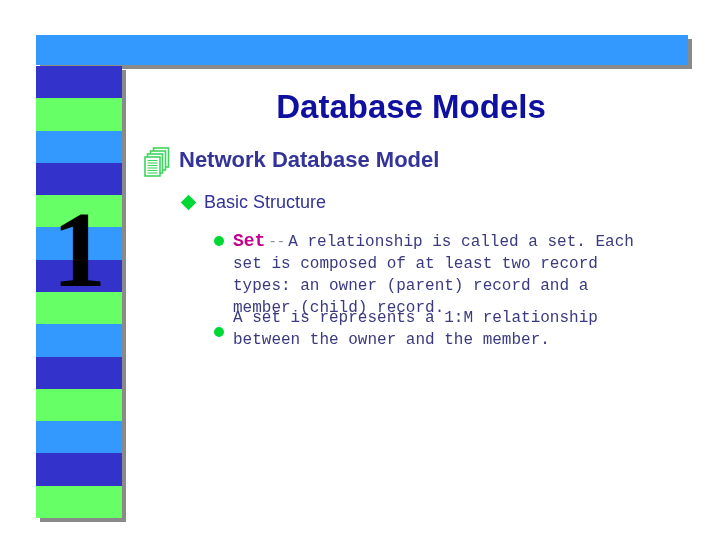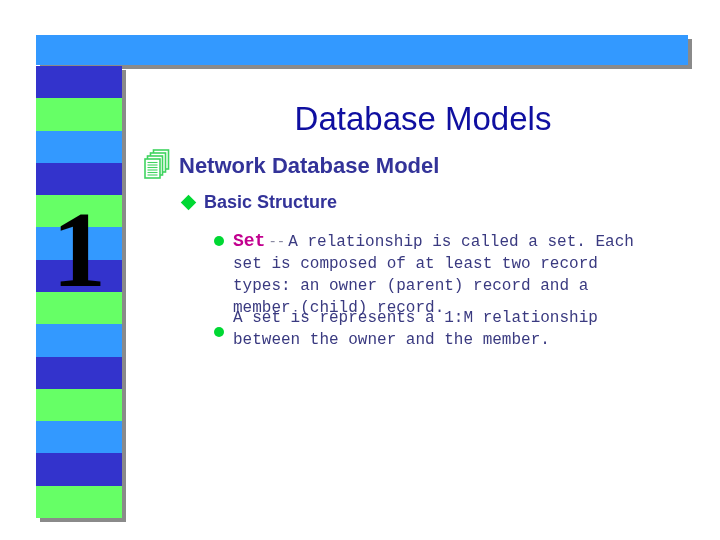--- a/index.html
+++ b/index.html
@@ -33,29 +33,29 @@
     text-align:center;
     font-family:"Liberation Serif", serif;
     font-weight:bold;
     font-size:108px;line-height:1;
     color:var(--numeral-black,#000000);
     z-index:3;
   }
   .title{
     position:absolute;
     left:122px;top:88px;width:578px;
-    margin:12px;
+    margin:0;
     text-align:center;
-    font-size:33px;font-weight:normal;
+    font-size:33px;font-weight:bold;
     color:var(--title-text,#0f0fa0);
   }
   .heading-row{
     position:absolute;
     left:144px;top:147px;
-    display:flex;align-items:flex-end;gap:9px;
+    display:flex;align-items:flex-start;gap:9px;
     height:32px;
   }
   .doc-icon{display:inline-flex;color:var(--icon-green,#3fd45f);}
   .heading-text{
     font-size:22px;font-weight:bold;
     color:var(--heading-text,#333399);
     white-space:nowrap;
   }
   .subheading-row{
     position:absolute;
@@ -63,21 +63,21 @@
     display:flex;align-items:center;gap:10px;
     height:20px;
   }
   .diamond{
     width:11px;height:11px;
     background:var(--bullet-green,#00d833);
     transform:rotate(45deg);
     flex:0 0 auto;
   }
   .subheading-text{
-    font-size:18px;font-weight:bold;
+    font-size:18px;font-weight:normal;
     color:var(--heading-text,#333399);
     white-space:nowrap;
   }
   .bullet{
     position:absolute;
     left:214px;
     display:flex;align-items:flex-start;
   }
   .bullet-1{top:230px;}
   .bullet-2{top:307px;align-items:center;}

